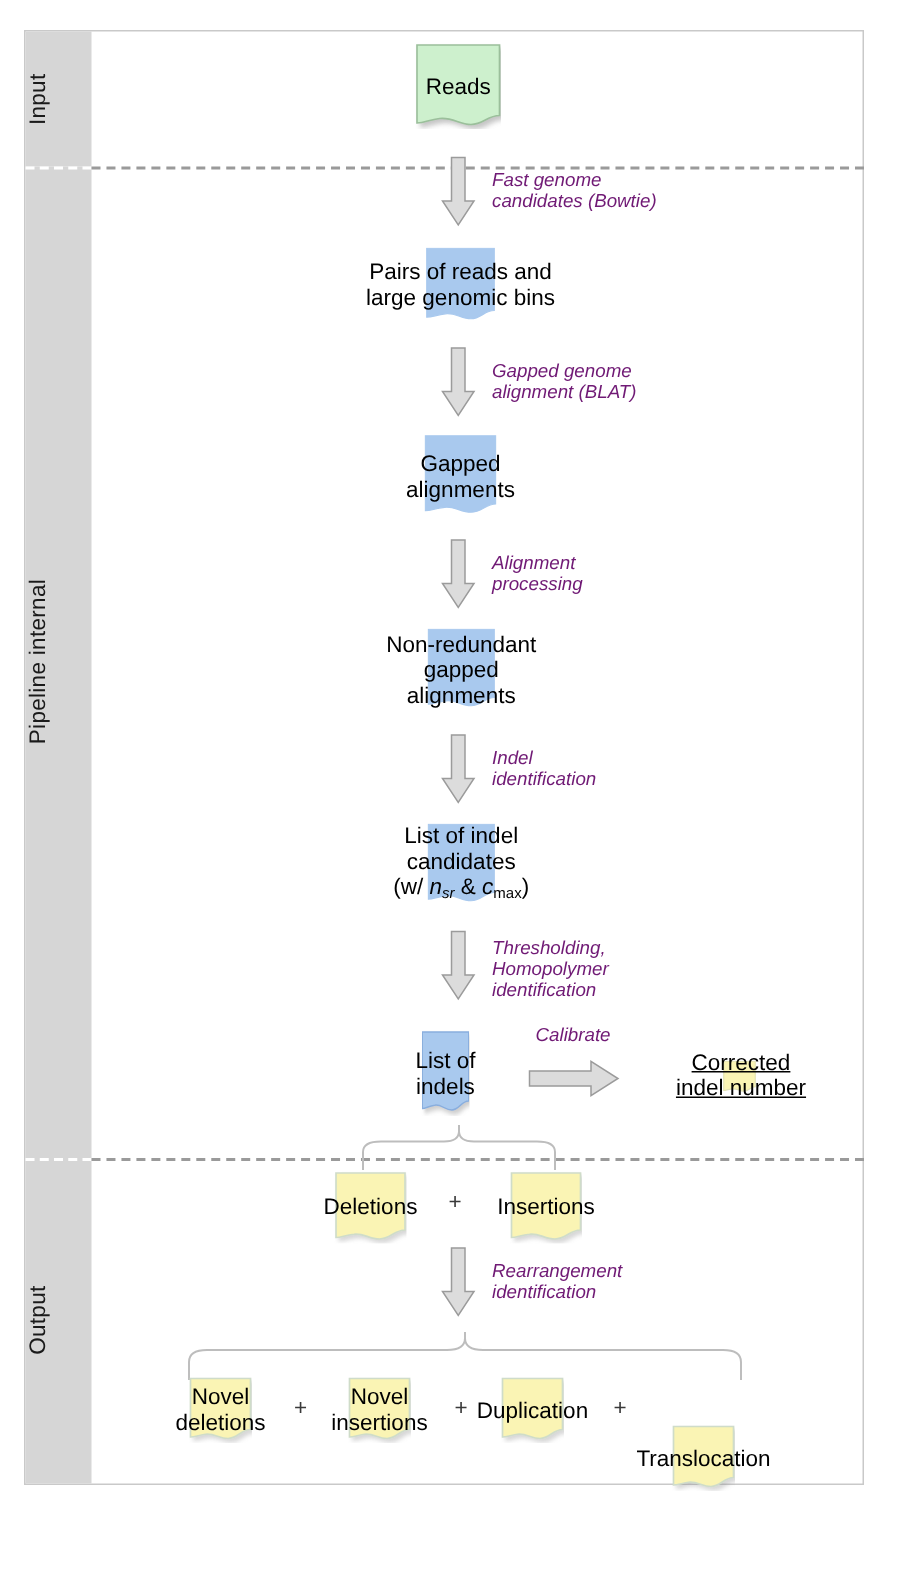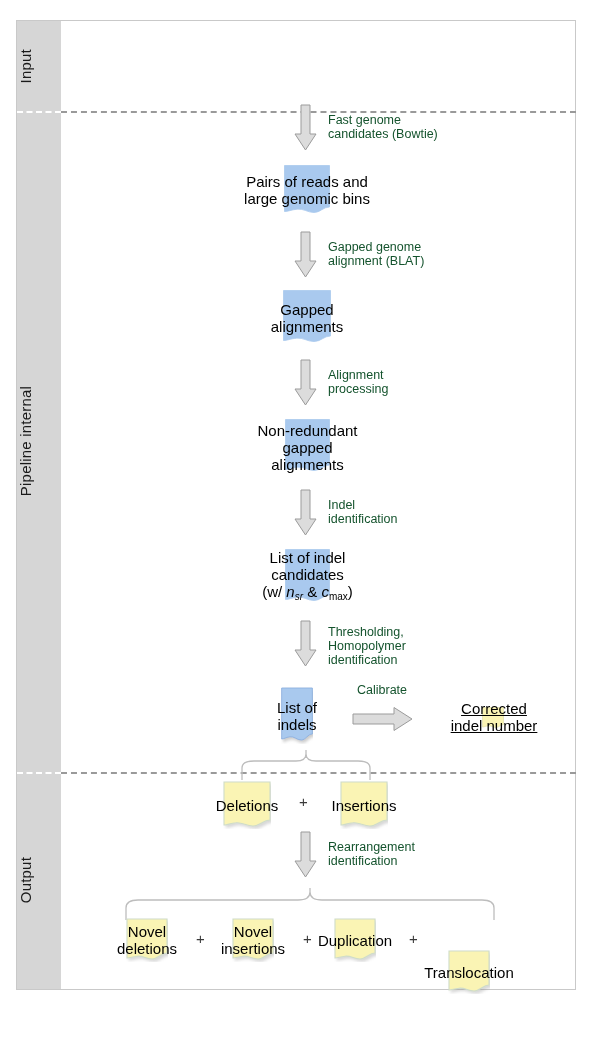--- a/index.html
+++ b/index.html
@@ -96,23 +96,24 @@
   .varrow {
     position: absolute;
   }
   .harrow {
     position: absolute;
   }
 
   
   .caption {
     position: absolute;
+    font-style: italic;
     font-size: 12.5px;
     line-height: 14px;
-    color: #14532d;
+    color: #701a75;
     white-space: nowrap;
   }
 
   
   .plus {
     position: absolute;
     font-size: 15px;
     color: #3a3a3a;
   }
 
@@ -158,20 +159,31 @@
       <div class="stage-label">Output</div>
     </div>
   </div>
 
   <div class="divider over-band" style="left:17px; top:111px; width:44px;"></div>
   <div class="divider" style="left:61px; top:111px; width:515px;"></div>
 
   <div class="divider over-band" style="left:17px; top:772px; width:44px;"></div>
   <div class="divider" style="left:61px; top:772px; width:515px;"></div>
 
+  <div class="doc" style="left:277px; top:29px; width:57px; height:57px;">
+    <svg class="shape" viewBox="0 0 57 57" preserveAspectRatio="none">
+      <defs>
+        <filter id="sh1" x="-30%" y="-30%" width="180%" height="180%">
+          <feDropShadow dx="2.5" dy="2.5" stdDeviation="1.6" flood-color="#7f7f7f" flood-opacity="0.45"></feDropShadow>
+        </filter>
+      </defs>
+      <path d="M1,1 L56,1 L56,48 C48,48 45,54 37,54 C29,54 25,49 16,50 C9,50.8 6,53 1,53 Z" fill="#cdf0cd" stroke="#9bbf9b" stroke-width="1.1" filter="url(#sh1)"></path>
+    </svg>
+    <div class="label">Reads</div>
+  </div>
 
   <div class="varrow" style="left:293px; top:104px; width:25px; height:48px;">
     <svg width="25" height="48" viewBox="0 0 25 48">
       <path d="M8,1 L17,1 L17,30 L23,30 L12.5,46 L2,30 L8,30 Z" fill="#dcdcdc" stroke="#9b9b9b" stroke-width="1"></path>
     </svg>
   </div>
   <div class="caption" style="left:328px; top:113px;">
     <div>Fast genome</div>
     <div>candidates (Bowtie)</div>
   </div>

